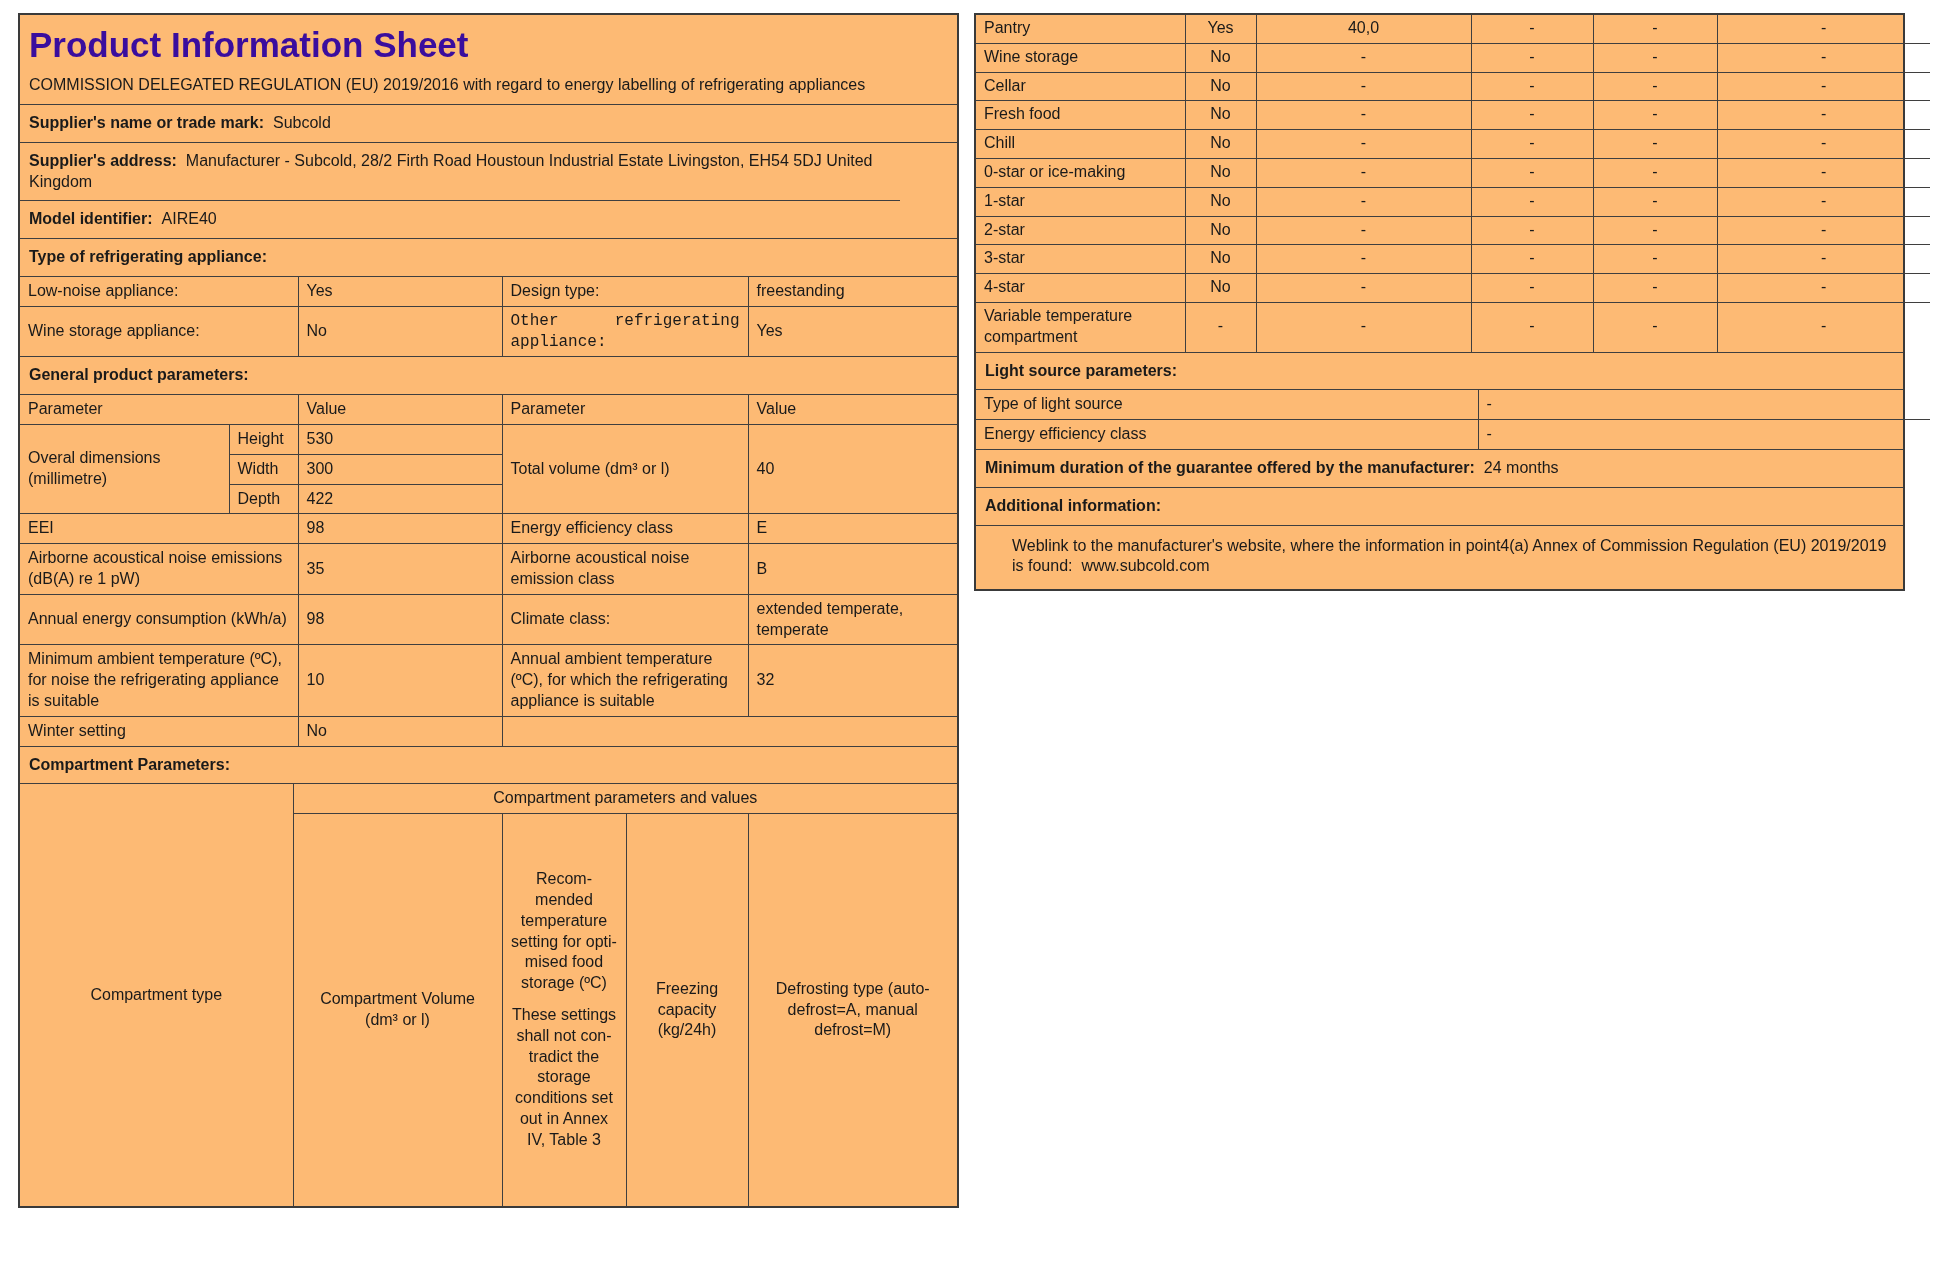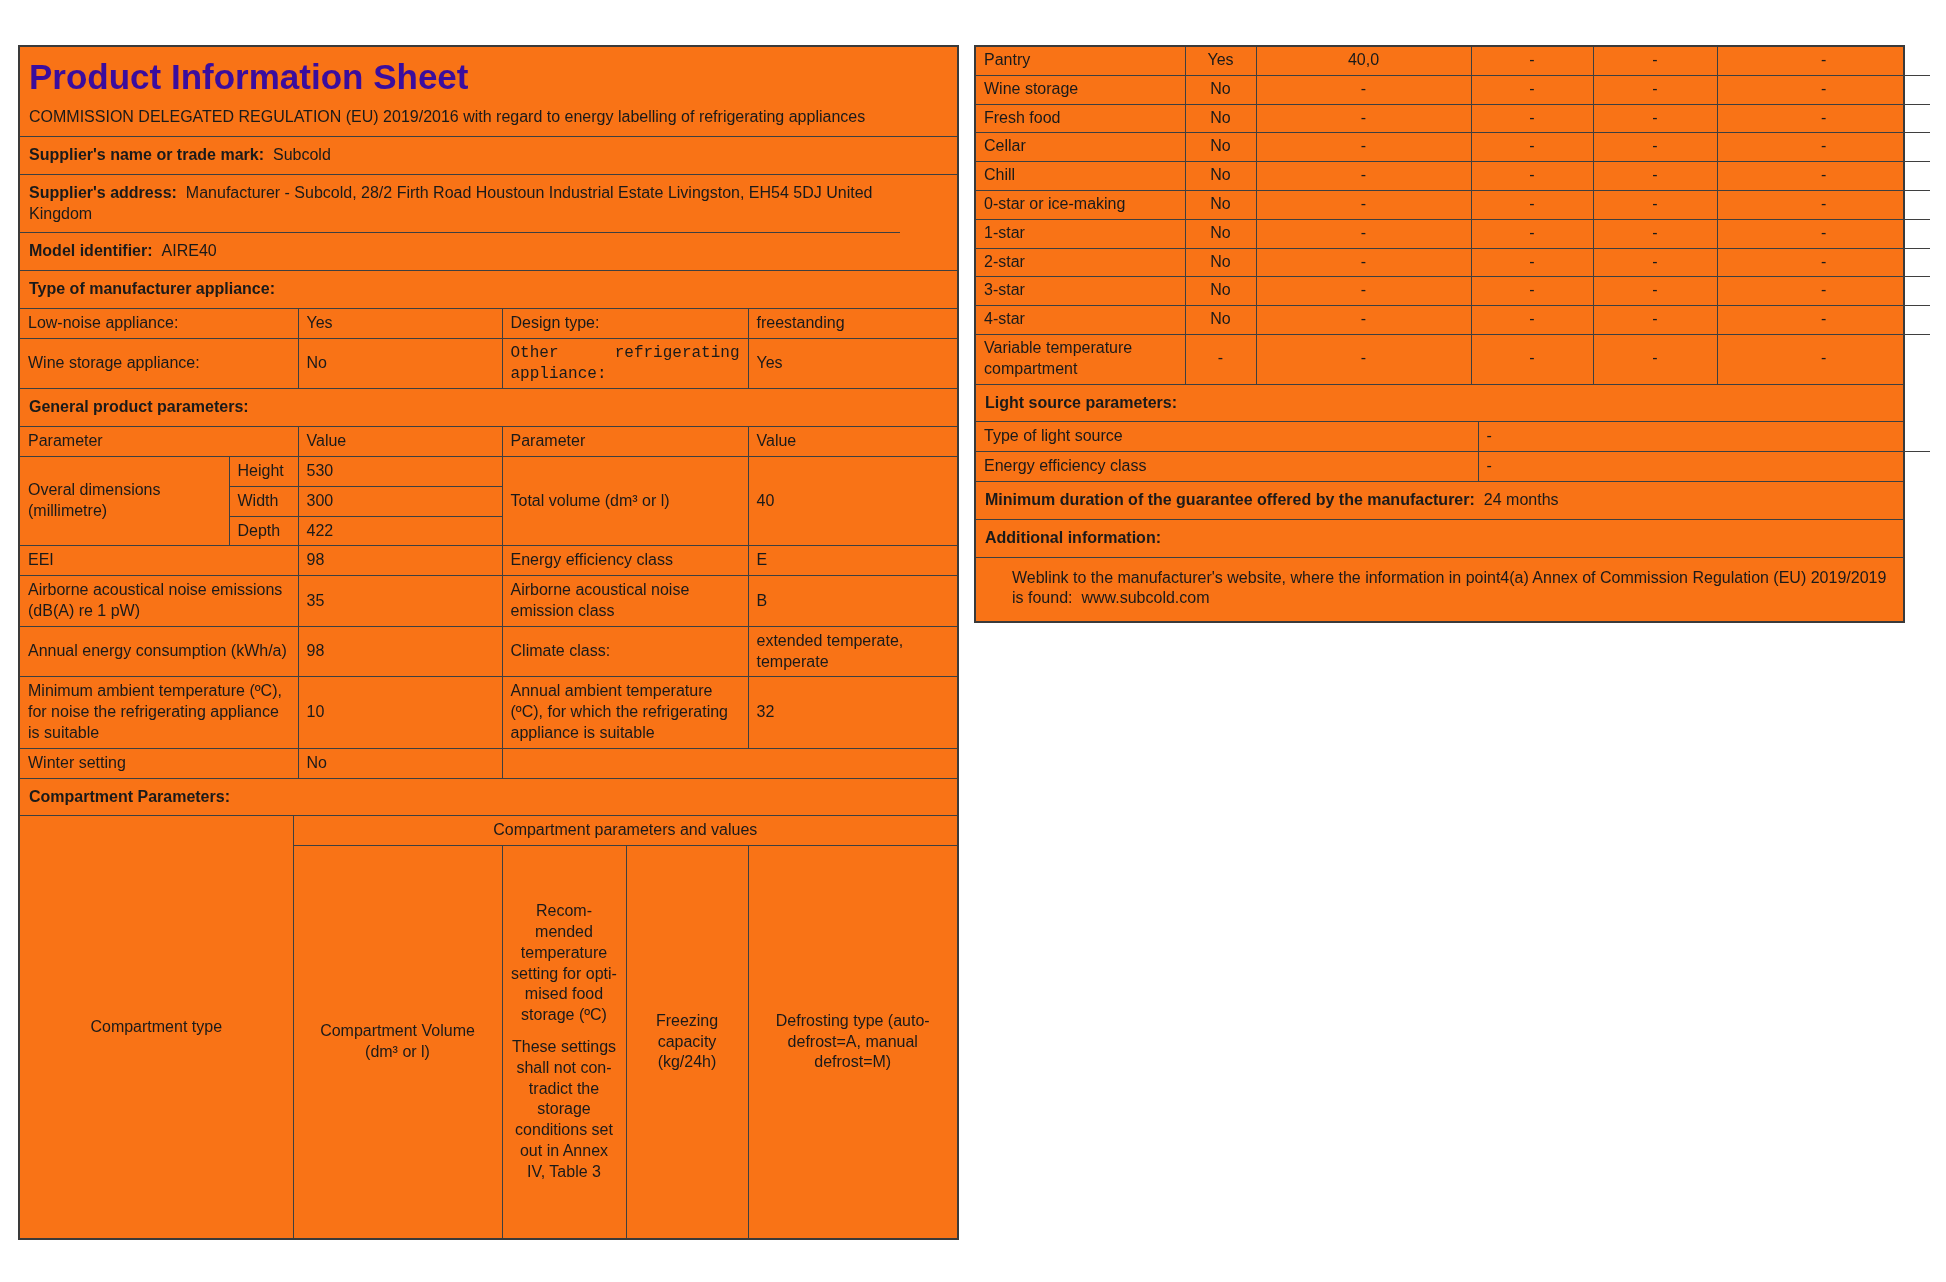--- a/index.html
+++ b/index.html
@@ -8,21 +8,21 @@
     --panel_border:#3A3A3A;
     --text:#1A1A1A;
   }
   *{box-sizing:border-box;}
   html,body{margin:0;padding:0;}
   body{
     width:1946px;height:1282px;background:#ffffff;position:relative;
     font-family:"Liberation Sans",sans-serif;color:var(--text);
     font-size:16px;line-height:1.3;overflow:hidden;
   }
-  .panel{position:absolute;top:13px;border:2px solid var(--panel_border);background:#f97316;margin-top:32px;}
+  .panel{position:absolute;top:13px;border:2px solid var(--panel_border);background:#fdba74;}
   #left-panel{left:18px;width:941px;}
   #right-panel{left:974px;width:931px;}
 
   .block{padding:8px 9px;border-bottom:1px solid var(--table_border);}
   .block.last{border-bottom:none;padding-left:36px;}
   .page-title{
     font-size:35px;font-weight:bold;color:var(--title_accent);
     margin:2px 0 10px 0;line-height:1.15;letter-spacing:0;
   }
   .measure{max-width:880px;}
@@ -64,21 +64,21 @@
 
   <div class="block measure">
     <b class="lbl">Supplier's address:</b><span class="val">Manufacturer - Subcold, 28/2 Firth Road Houstoun Industrial Estate Livingston, EH54 5DJ United Kingdom</span>
   </div>
 
   <div class="block">
     <b class="lbl">Model identifier:</b><span class="val">AIRE40</span>
   </div>
 
   <div class="block">
-    <b class="lbl">Type of manufacturer appliance:</b>
+    <b class="lbl">Type of refrigerating appliance:</b>
   </div>
 
   <div class="tblwrap">
     <table class="tbl">
       <colgroup>
           <col style="width:278px">
           <col style="width:204px">
           <col style="width:246px">
           <col style="width:209px">
         </colgroup>
@@ -222,29 +222,29 @@
           </tr>
       <tr>
             <td>Wine storage</td>
             <td class="c">No</td>
             <td class="c">-</td>
             <td class="c">-</td>
             <td class="c">-</td>
             <td class="c">-</td>
           </tr>
       <tr>
+            <td>Cellar</td>
+            <td class="c">No</td>
+            <td class="c">-</td>
+            <td class="c">-</td>
+            <td class="c">-</td>
+            <td class="c">-</td>
+          </tr>
+      <tr>
             <td>Fresh food</td>
-            <td class="c">No</td>
-            <td class="c">-</td>
-            <td class="c">-</td>
-            <td class="c">-</td>
-            <td class="c">-</td>
-          </tr>
-      <tr>
-            <td>Cellar</td>
             <td class="c">No</td>
             <td class="c">-</td>
             <td class="c">-</td>
             <td class="c">-</td>
             <td class="c">-</td>
           </tr>
       <tr>
             <td>Chill</td>
             <td class="c">No</td>
             <td class="c">-</td>

